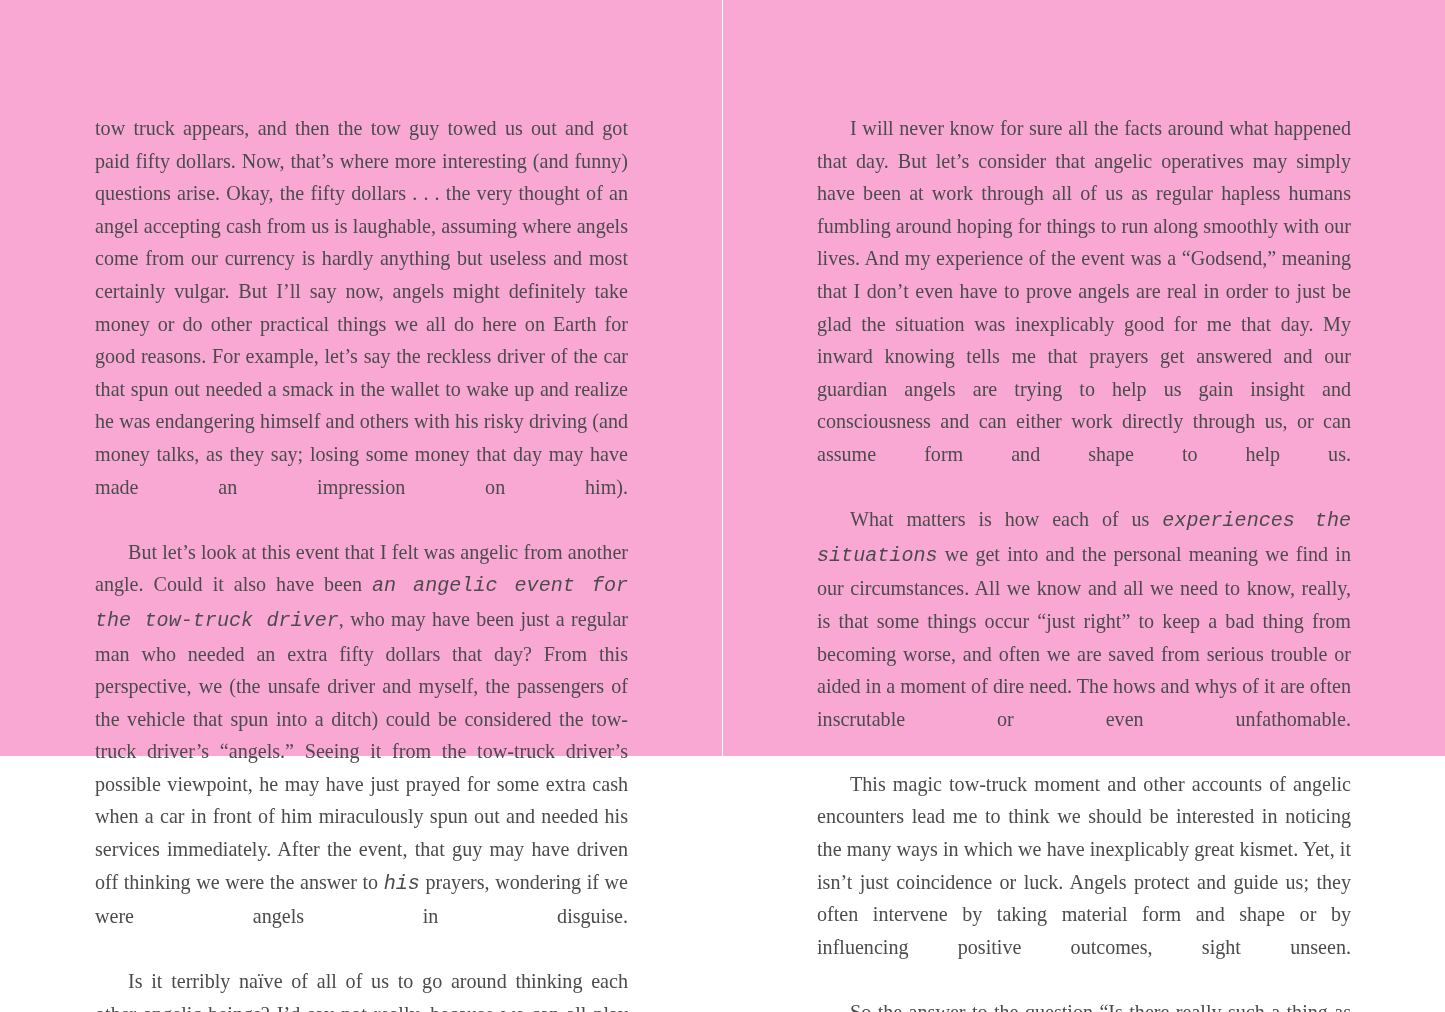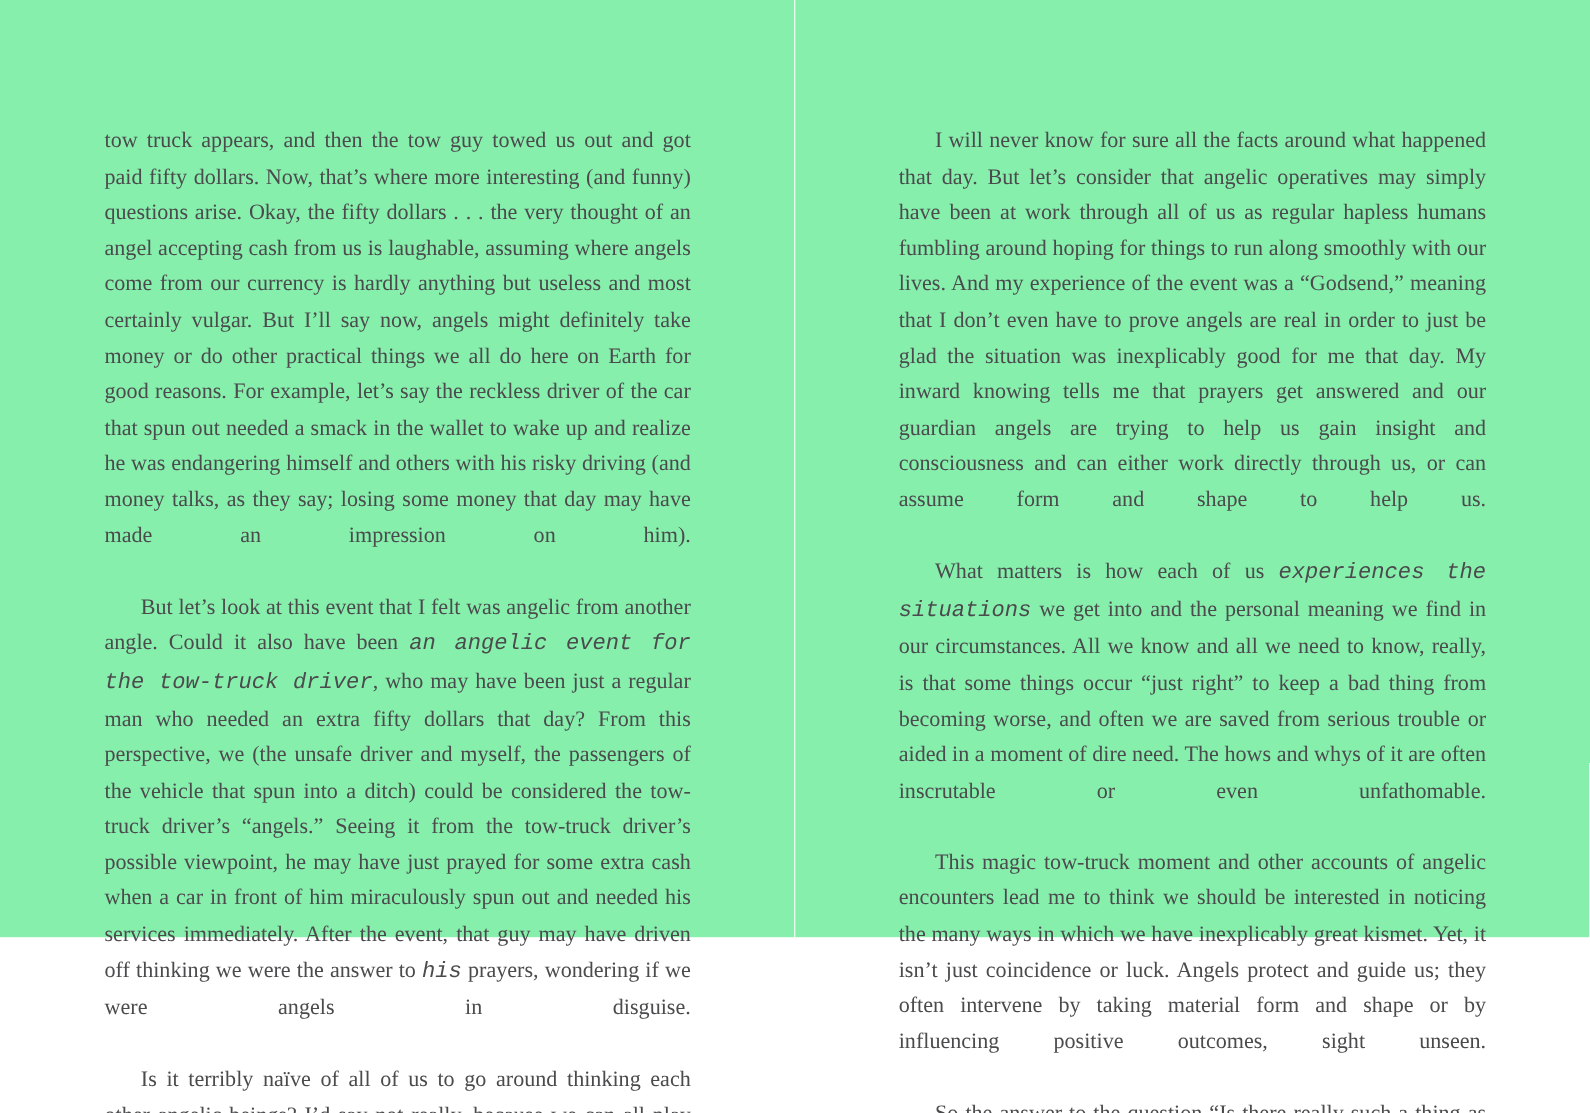--- a/index.html
+++ b/index.html
@@ -18,22 +18,22 @@
   .spread {
     position: relative;
     width: 1445px;
     height: 1012px;
     background: #ffffff;
   }
 
   .page {
     position: absolute;
     top: 0;
-    height: 852px;
-    background: #86efac;
+    height: 756px;
+    background: #f9a8d4;
   }
   .page-left  { left: 0;    width: 722px; }
   .page-right { left: 723px; width: 722px; }
 
   
   .textcol {
     position: absolute;
     top: 112px;
     font-size: 20.1px;
     line-height: 32.6px;

